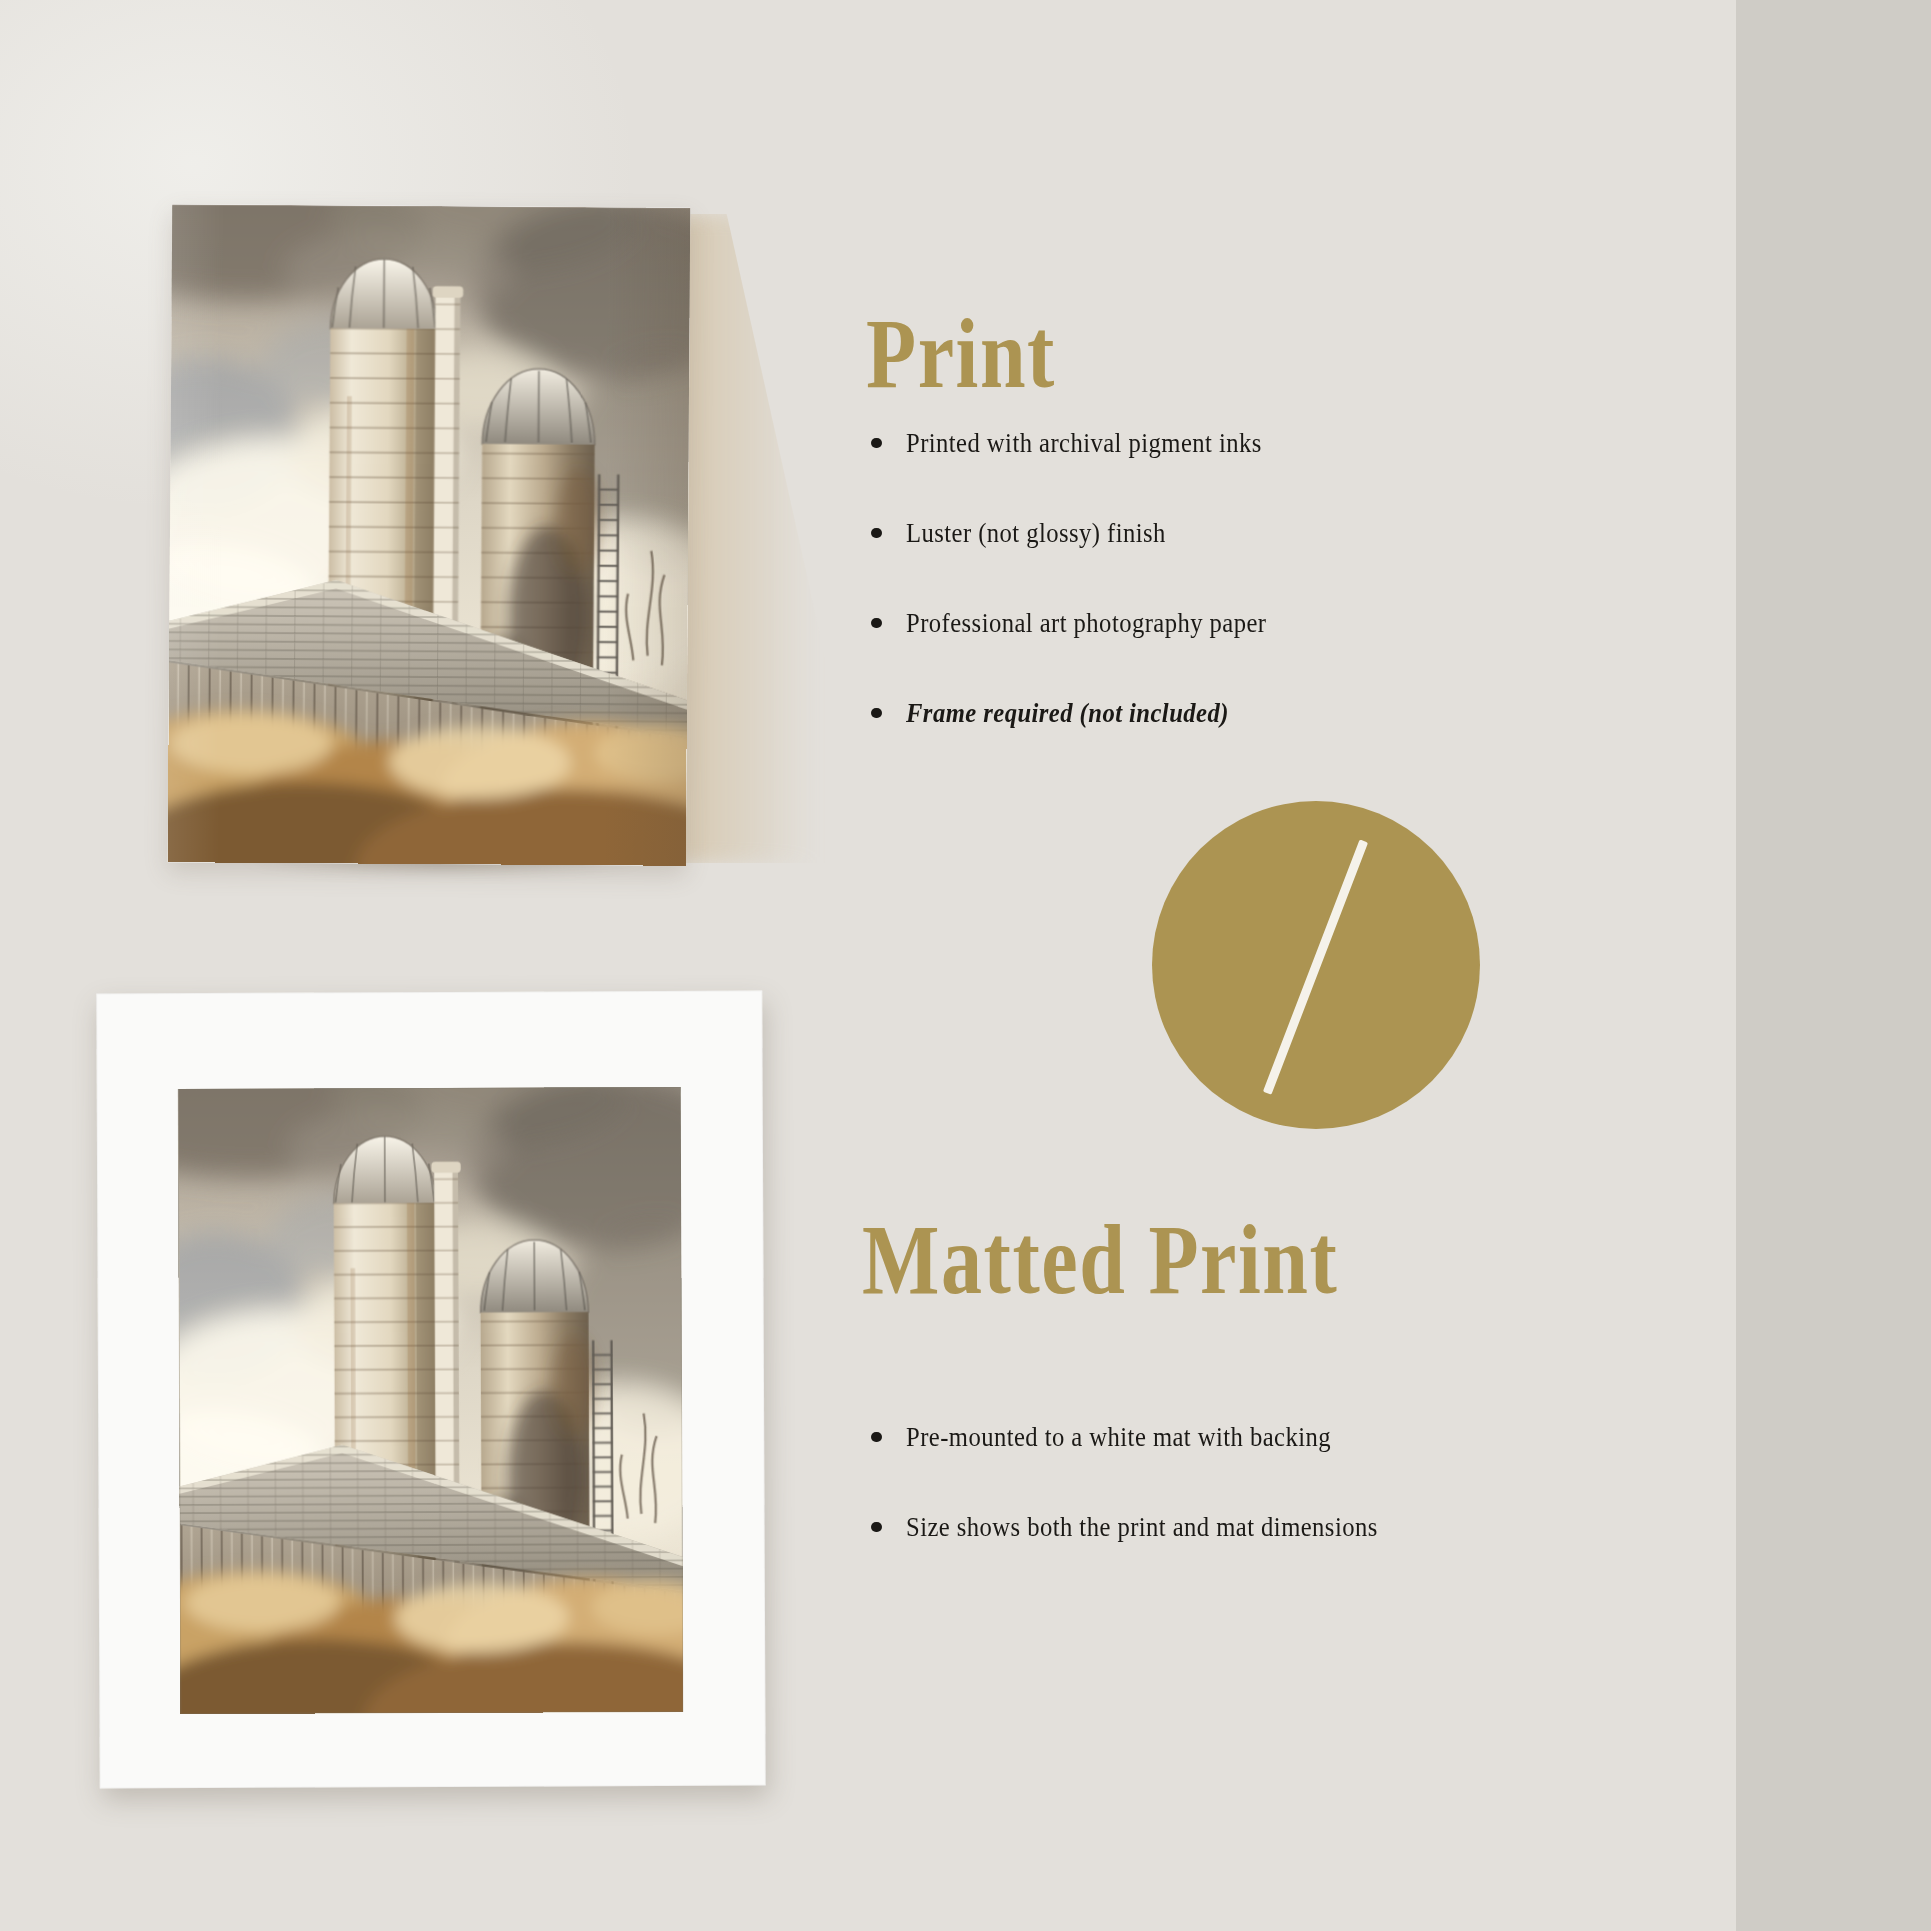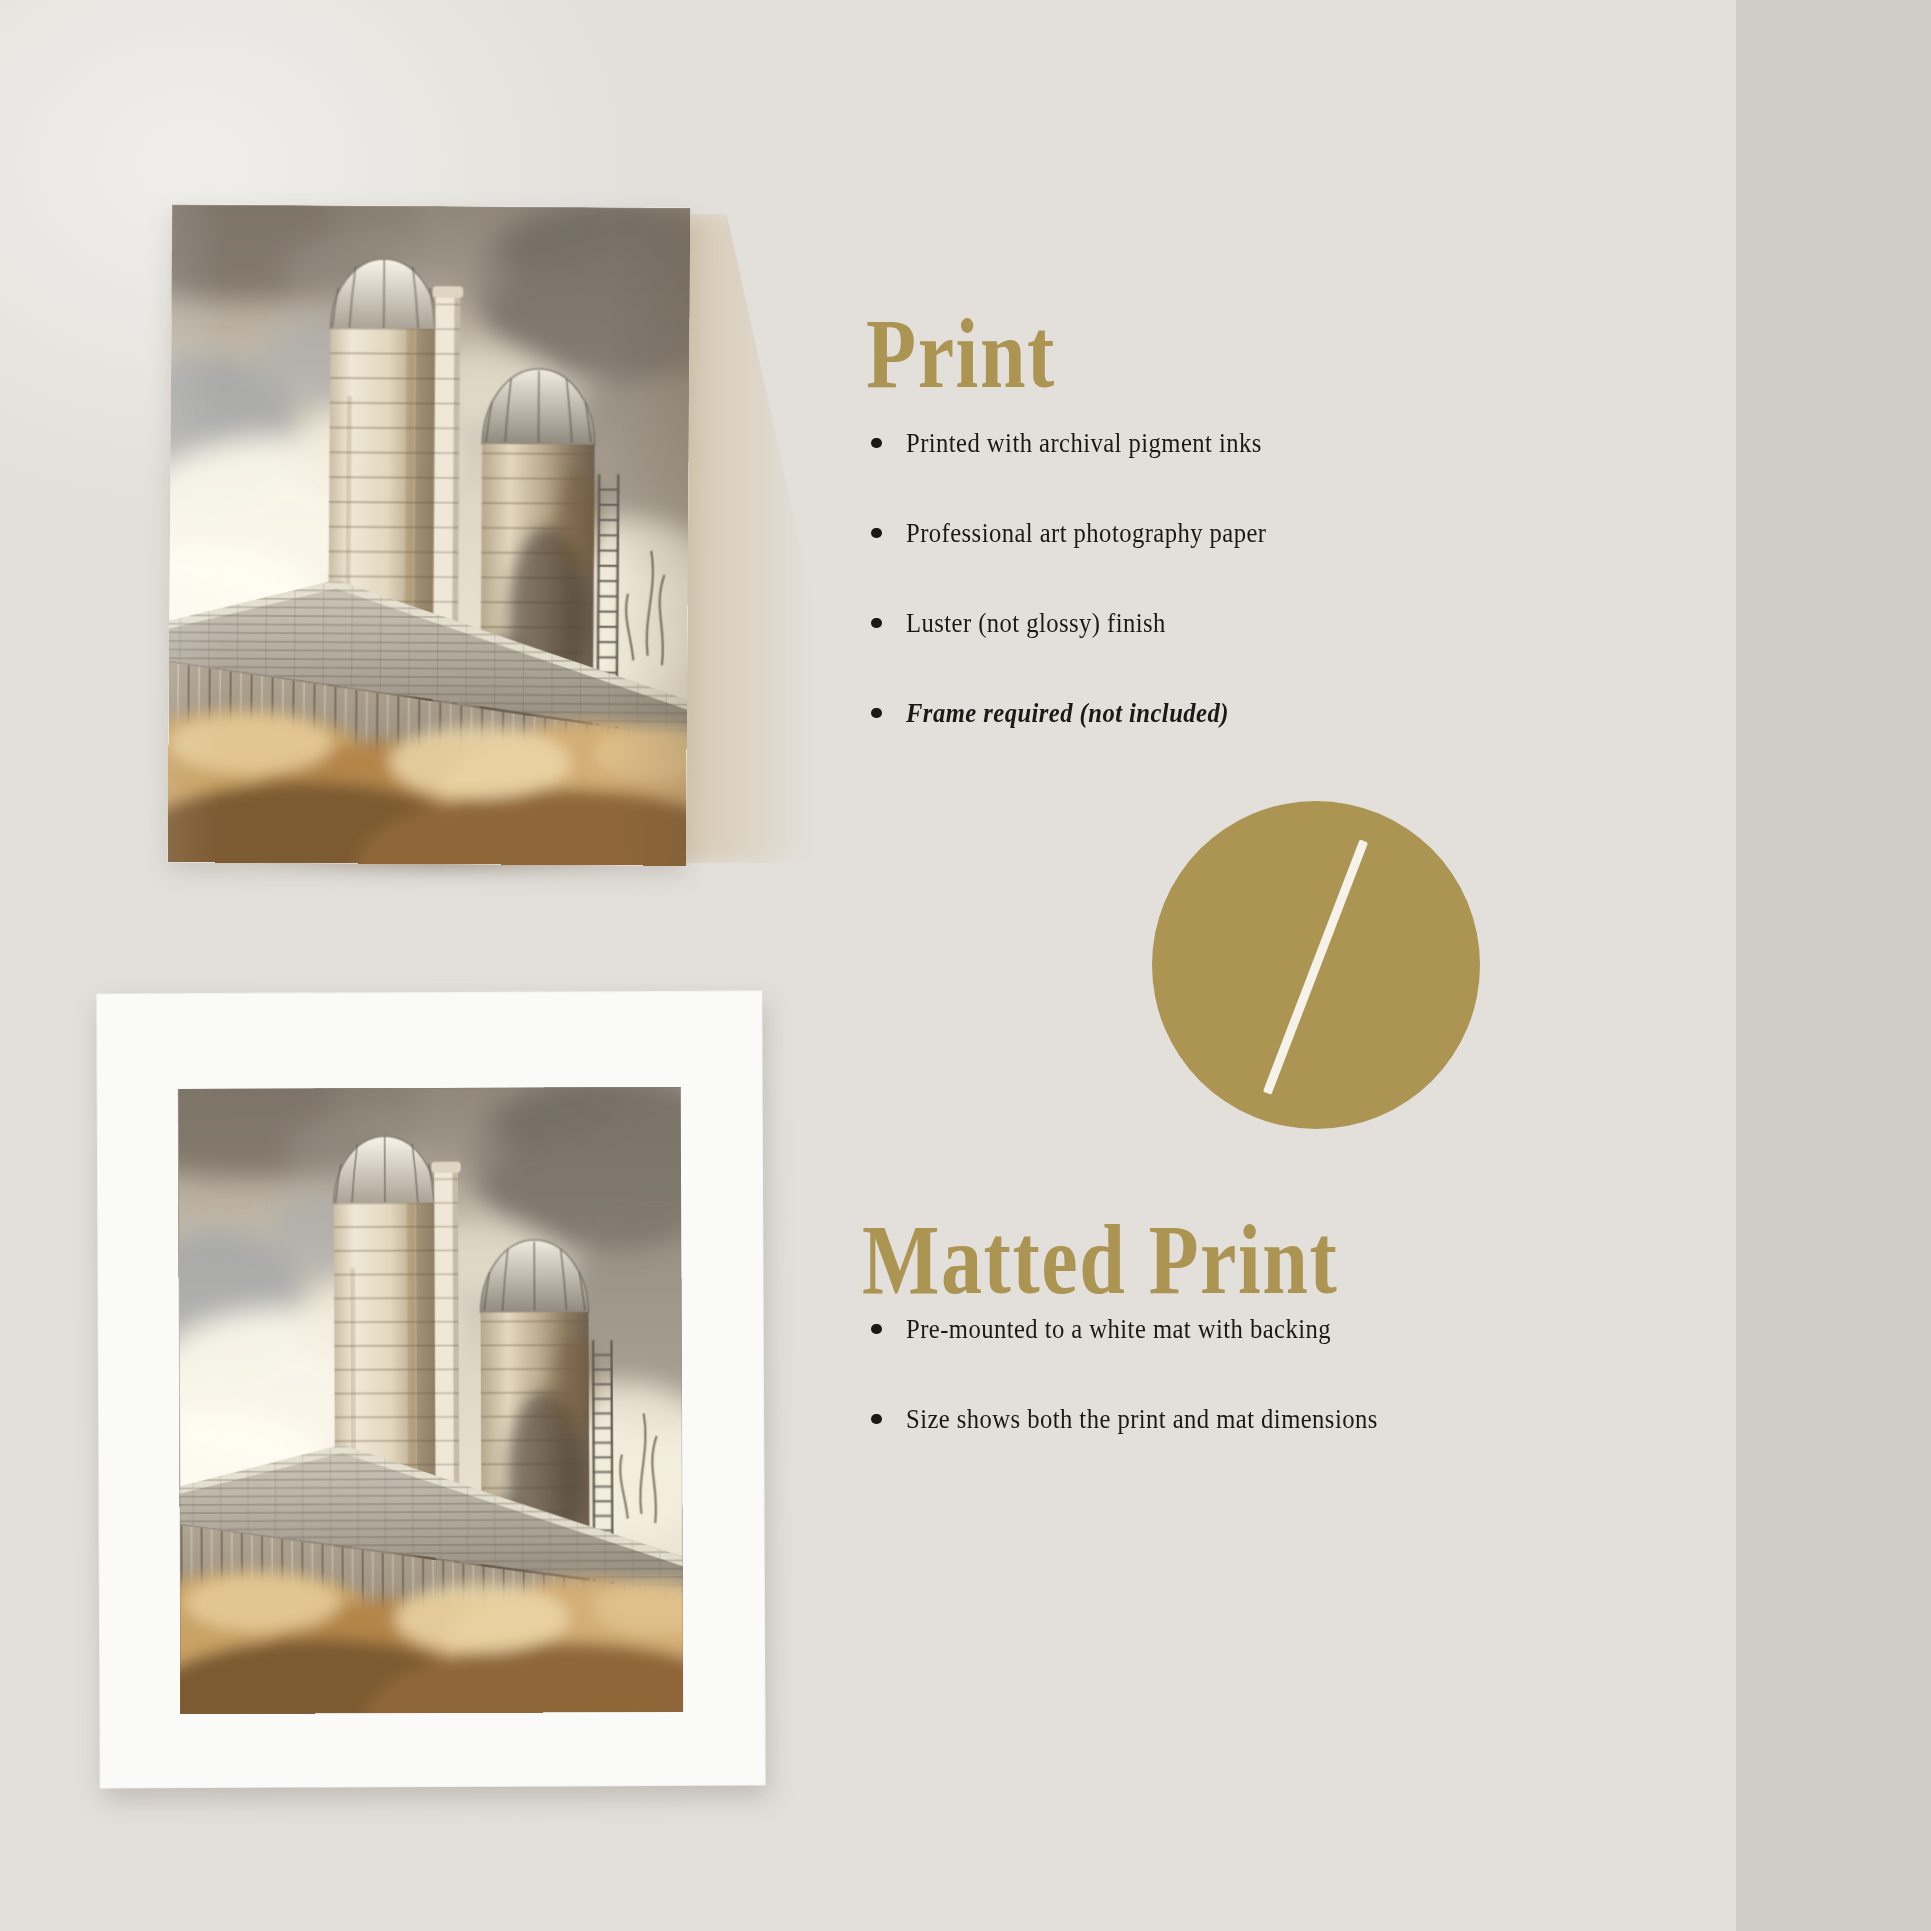--- a/index.html
+++ b/index.html
@@ -58,21 +58,21 @@
   
   .section-heading{
     position:absolute;margin:0;font-weight:bold;font-size:100px;line-height:1;
     color:var(--accent-gold);letter-spacing:1.9px;
     transform:scaleX(0.82);transform-origin:left top;white-space:nowrap;
   }
   #print-heading{left:866px;top:304px;}
   #matted-heading{left:862px;top:1210px;}
   .bullets{position:absolute;left:871px;margin:0;padding:0;list-style:none;}
   #print-bullets{top:398px;}
-  #matted-bullets{top:1284px;}
+  #matted-bullets{top:1392px;}
   .bullets li{display:flex;align-items:center;height:90px;font-size:28px;}
   .bullet-dot{width:10.6px;height:10.6px;border-radius:50%;background:var(--ink);margin-right:24px;flex:none;}
   .bullets .bullet-text{
     display:inline-block;transform:scaleX(0.88);transform-origin:left center;
     white-space:nowrap;letter-spacing:0.5px;
   }
   .bullets li.emphasis .bullet-text{font-weight:bold;font-style:italic;}
   
   .divider-circle{
     position:absolute;left:1152px;top:801px;width:328px;height:328px;
@@ -257,25 +257,25 @@
   </div>
 
   <h2 class="section-heading" id="print-heading">Print</h2>
   <ul class="bullets" id="print-bullets">
     <li>
       <span class="bullet-dot"></span>
       <span class="bullet-text">Printed with archival pigment inks</span>
     </li>
     <li>
       <span class="bullet-dot"></span>
+      <span class="bullet-text">Luster (not glossy) finish</span>
+    </li>
+    <li>
+      <span class="bullet-dot"></span>
       <span class="bullet-text">Professional art photography paper</span>
-    </li>
-    <li>
-      <span class="bullet-dot"></span>
-      <span class="bullet-text">Luster (not glossy) finish</span>
     </li>
     <li class="emphasis">
       <span class="bullet-dot"></span>
       <span class="bullet-text">Frame required (not included)</span>
     </li>
   </ul>
 
   <div class="divider-circle">
     <div class="slash"></div>
   </div>

